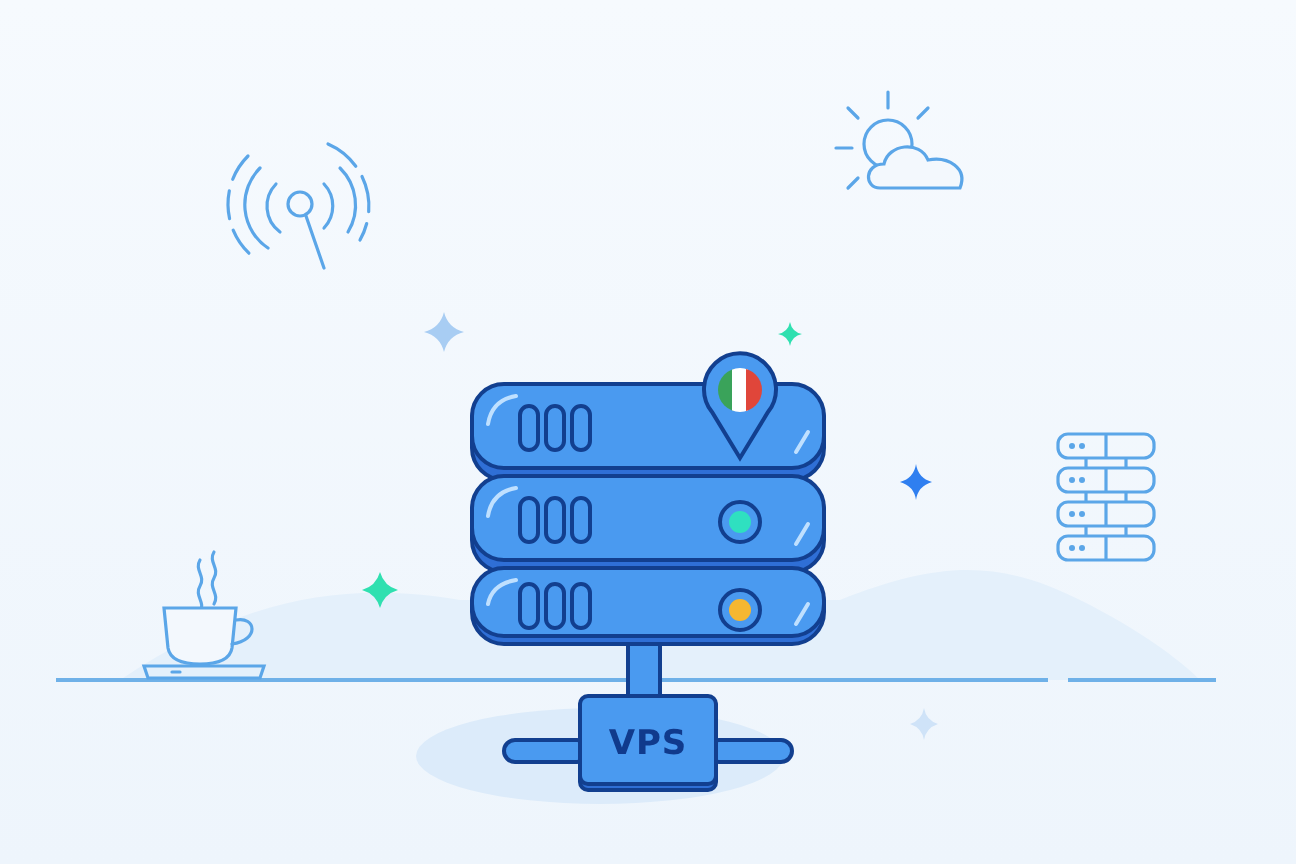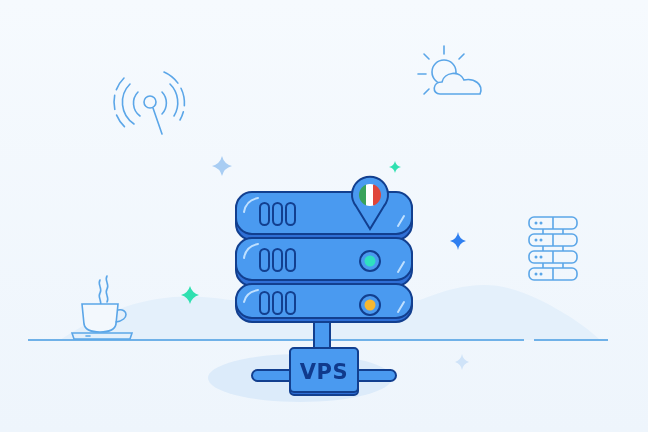--- a/index.html
+++ b/index.html
@@ -1,19 +1,19 @@
 <!DOCTYPE html>
 <html><head>
 <meta charset="utf-8">
 <style>
   html, body { margin:0; padding:0; }
   body { width:648px; height:432px; overflow:hidden; background:#f3f8fd; font-family:"Liberation Sans", sans-serif; }
   .scene { position:relative; width:648px; height:432px; background:linear-gradient(180deg,#f6fafe 0%,#eef5fc 100%); }
   svg.main { position:absolute; left:0; top:0; }
-  .vps-label { position:absolute; left:290px; top:352px; width:68px; height:40px; line-height:40px; text-align:center; font-family:"DejaVu Sans", sans-serif; font-weight:bold; font-size:21px; color:#103a8c; letter-spacing:0.5px; }
+  .vps-label { position:absolute; left:290px; top:352px; width:68px; height:40px; line-height:40px; text-align:center; font-family:"DejaVu Sans", sans-serif; font-weight:bold; font-size:17px; color:#103a8c; letter-spacing:0.5px; }
 </style>
 </head>
 <body>
 
 <div class="scene">
 <svg class="main" width="648" height="432" viewBox="0 0 648 432" xmlns="http://www.w3.org/2000/svg">
 
   <g>
     <path d="M60 340 C120 300,170 290,230 300 L420 300 C470 280,500 280,540 300 C570 315,590 330,600 340 Z" fill="#e4f0fb"></path>
     <ellipse cx="300" cy="378" rx="92" ry="24" fill="#dcebfa"></ellipse>

